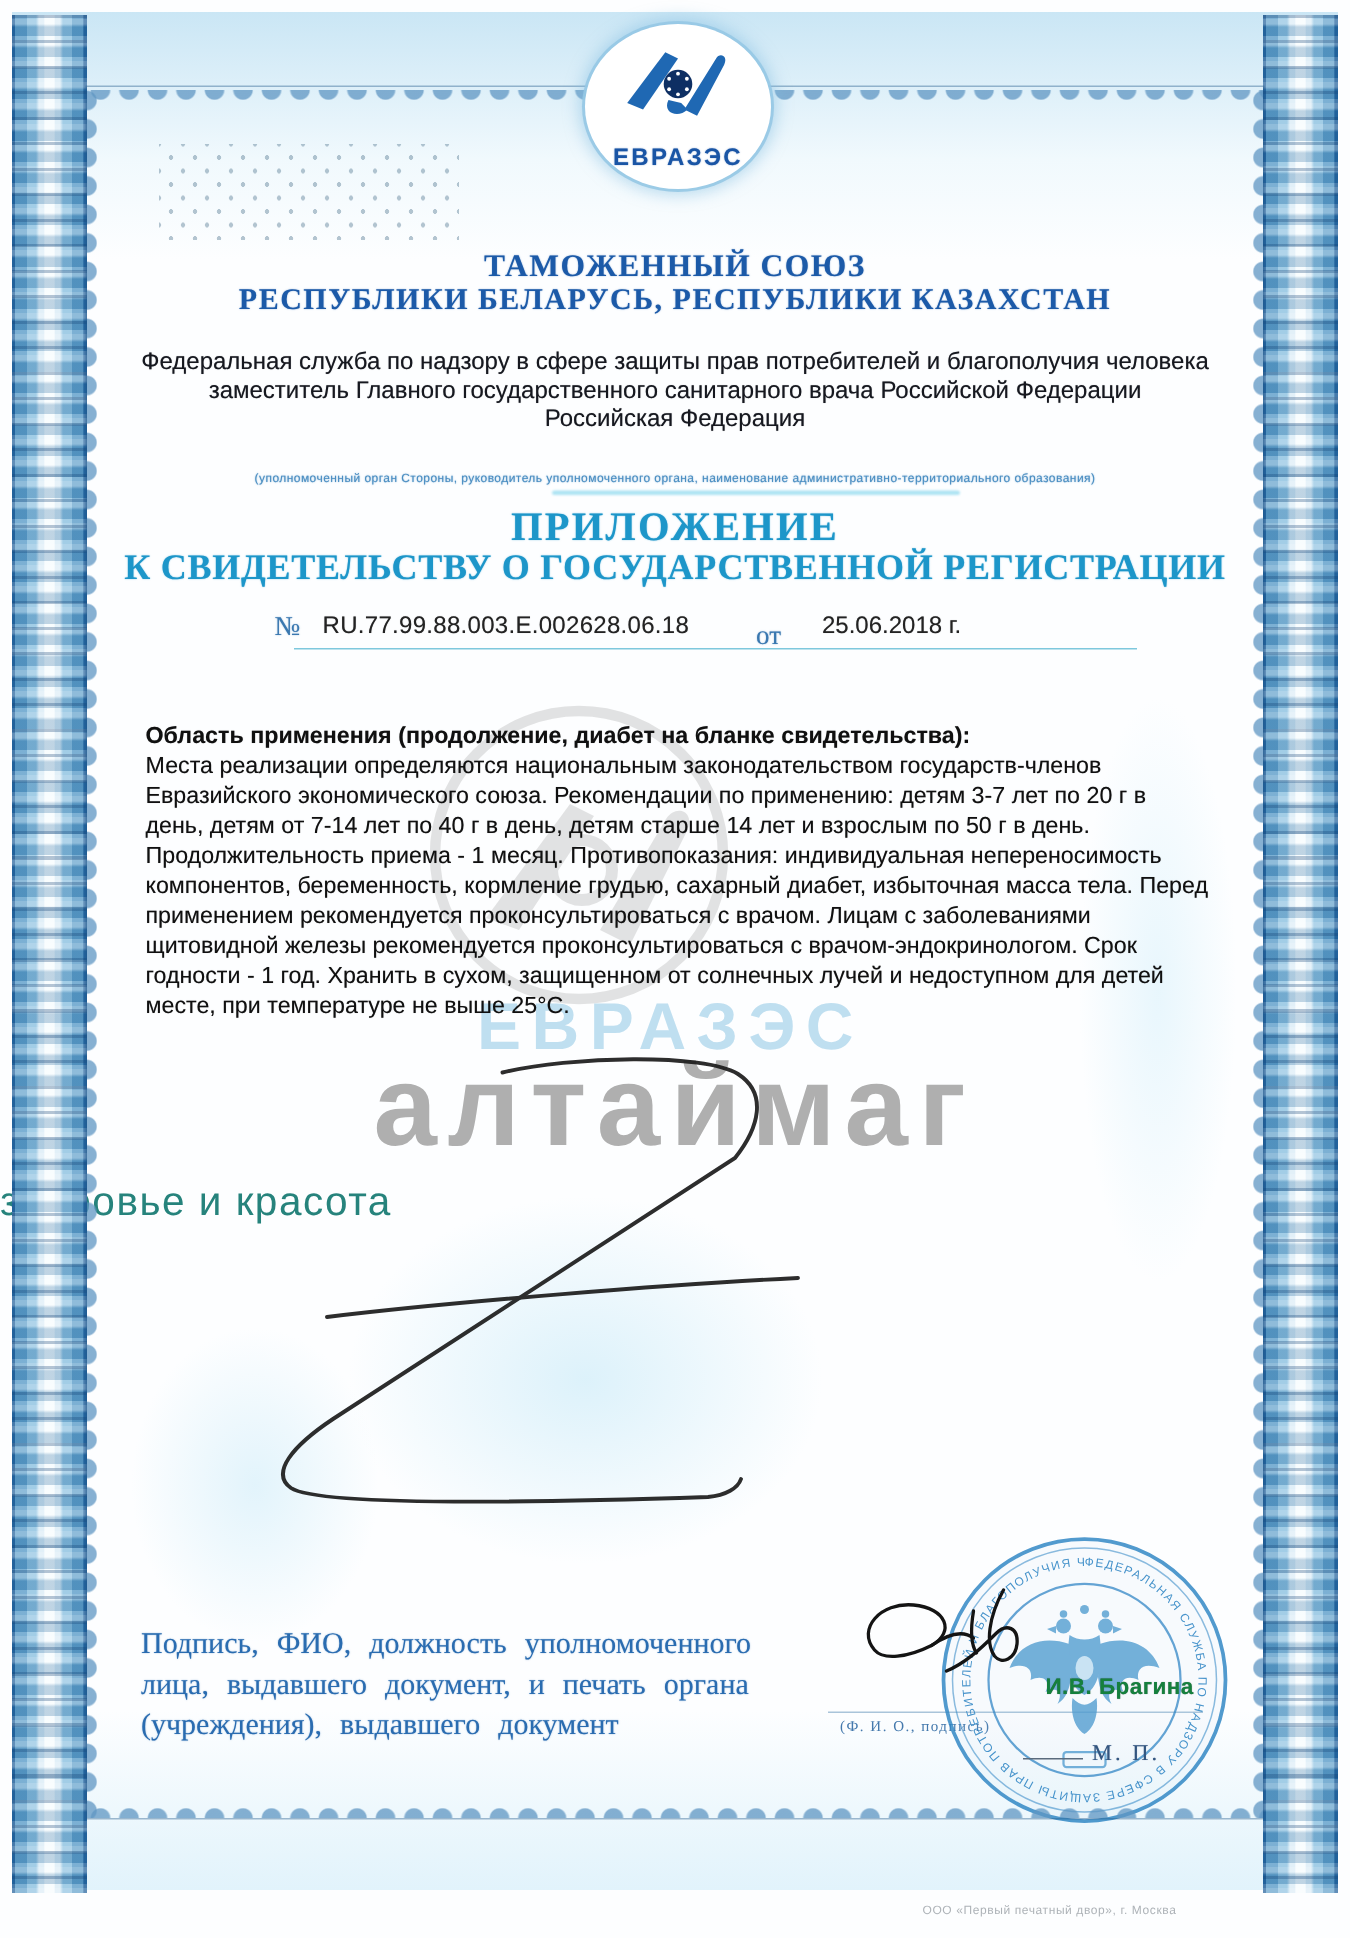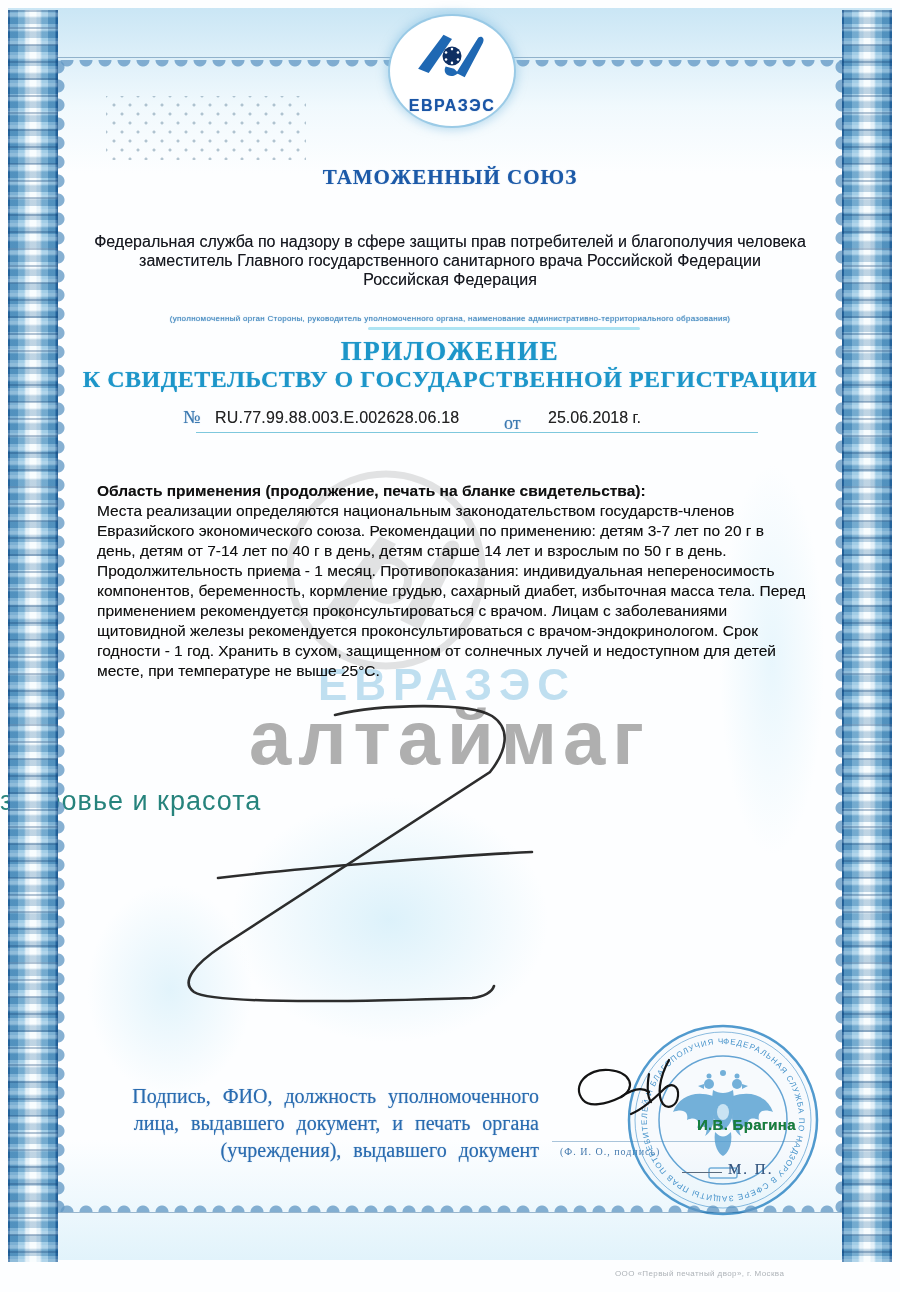--- a/index.html
+++ b/index.html
@@ -98,21 +98,21 @@
   .wm-evra{left:318px;top:660px;font-size:44px;font-weight:bold;letter-spacing:7px;
         color:#8ec6e4;opacity:.55;z-index:1;}
   .wm-brand{left:0;right:0;top:694px;text-align:center;font-size:76px;font-weight:bold;
         letter-spacing:7px;color:#9e9e9e;opacity:.82;z-index:2;}
   .wm-tag{left:0;right:0;top:786px;text-align:left;font-size:27px;color:#0f766e;opacity:.9;
         letter-spacing:1px;z-index:2;}
   
   .sig-main{left:150px;top:680px;width:580px;height:340px;z-index:4;}
   .foot-caption{left:94px;top:1083px;width:445px;font-family:"Liberation Serif",serif;
         font-size:20px;line-height:27px;color:#2a6cb0;word-spacing:7px;white-space:pre-line;
-        z-index:3;text-shadow:0 0 1px rgba(42,108,176,.55);text-align:right;}
+        z-index:3;text-shadow:0 0 1px rgba(42,108,176,.55);}
   .stamp{left:620px;top:1022px;width:206px;height:194px;z-index:4;opacity:.92;}
   .sig-stamp{left:565px;top:1052px;width:140px;height:75px;z-index:5;}
   .signer{left:697px;top:1116px;font-size:15px;font-weight:bold;color:#15803d;z-index:5;
         letter-spacing:.3px;text-shadow:0 0 .6px rgba(0,0,0,.5);}
   .sig-line{left:552px;top:1141px;width:250px;height:1px;background:#a9c4da;z-index:3;}
   .sig-cap{left:560px;top:1146px;font-family:"Liberation Serif",serif;font-size:10px;
         color:#4479ad;letter-spacing:1px;z-index:3;}
   .mp-line{left:682px;top:1172px;width:40px;height:1px;background:#5a6b7d;z-index:5;}
   .mp{left:728px;top:1161px;font-family:"Liberation Serif",serif;font-size:15px;color:#33557f;z-index:5;
         letter-spacing:2px;text-shadow:0 0 .6px rgba(51,85,127,.5);}
@@ -153,20 +153,21 @@
         <circle cx="28.4" cy="29.3" r="1.2"></circle>
           <circle cx="28.4" cy="22.7" r="1.2"></circle>
       </g>
     </svg>
     <div class="logo-label">ЕВРАЗЭС</div>
   </div>
 
   <div class="abs lattice"></div>
 
   <div class="abs hdr hdr-union h1">ТАМОЖЕННЫЙ СОЮЗ</div>
+  <div class="abs hdr hdr-union h2">РЕСПУБЛИКИ БЕЛАРУСЬ, РЕСПУБЛИКИ КАЗАХСТАН</div>
   <div class="abs hdr hdr-fed h4">Федеральная служба по надзору в сфере защиты прав потребителей и благополучия человека</div>
   <div class="abs hdr hdr-fed h5">заместитель Главного государственного санитарного врача Российской Федерации</div>
   <div class="abs hdr hdr-fed h6">Российская Федерация</div>
   <div class="abs tiny-note note1">(уполномоченный орган Стороны, руководитель уполномоченного органа, наименование административно-территориального образования)</div>
   <div class="abs note1-line"></div>
 
   <div class="abs title t1">ПРИЛОЖЕНИЕ</div>
   <div class="abs title t2">К СВИДЕТЕЛЬСТВУ О ГОСУДАРСТВЕННОЙ РЕГИСТРАЦИИ</div>
 
   <div class="abs num-label no-sign">№</div>
@@ -177,21 +178,21 @@
 
   <svg class="abs wm-emblem" viewBox="0 0 260 270">
     <circle cx="124" cy="118" r="96" fill="none" stroke="#555" stroke-width="7"></circle>
     <path d="M62 160 L118 84 L134 92 L84 168 Z" fill="#555"></path>
     <path d="M138 168 L182 94 C188 84 202 88 196 102 L158 178 Z" fill="#555"></path>
     <circle cx="126" cy="128" r="20" fill="none" stroke="#555" stroke-width="8"></circle>
   </svg>
   <div class="abs wm-evra">ЕВРАЗЭС</div>
 
   <div class="abs body-block">
-    <div class="body-head">Область применения (продолжение, печать на бланке свидетельства):</div>
+    <div class="body-head">Область применения (продолжение, диабет на бланке свидетельства):</div>
     <div class="body-par">Места реализации определяются национальным законодательством государств-членов
 Евразийского экономического союза. Рекомендации по применению: детям 3-7 лет по 20 г в
 день, детям от 7-14 лет по 40 г в день, детям старше 14 лет и взрослым по 50 г в день.
 Продолжительность приема - 1 месяц. Противопоказания: индивидуальная непереносимость
 компонентов, беременность, кормление грудью, сахарный диабет, избыточная масса тела. Перед
 применением рекомендуется проконсультироваться с врачом. Лицам с заболеваниями
 щитовидной железы рекомендуется проконсультироваться с врачом-эндокринологом. Срок
 годности - 1 год. Хранить в сухом, защищенном от солнечных лучей и недоступном для детей
 месте, при температуре не выше 25°С.</div>
   </div>

